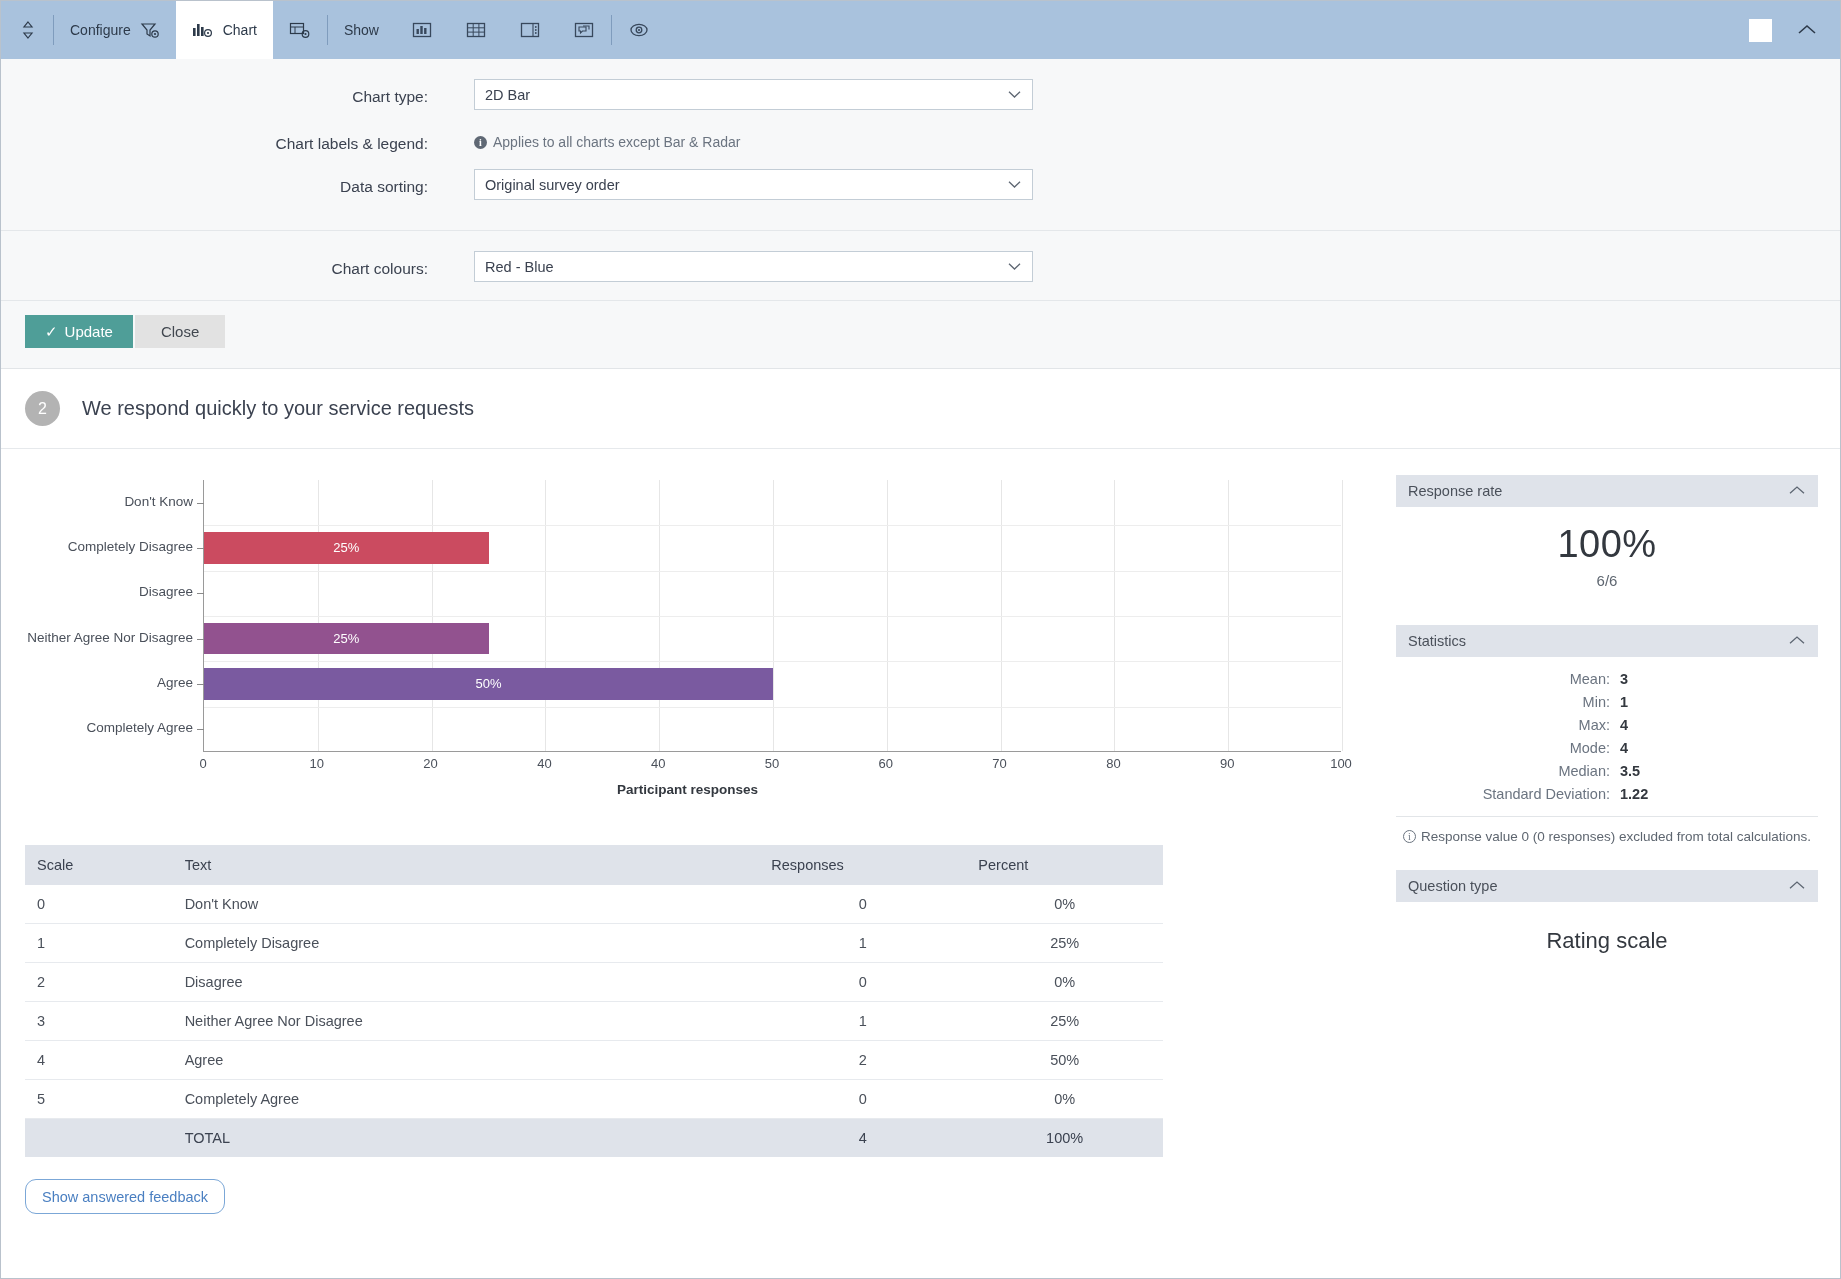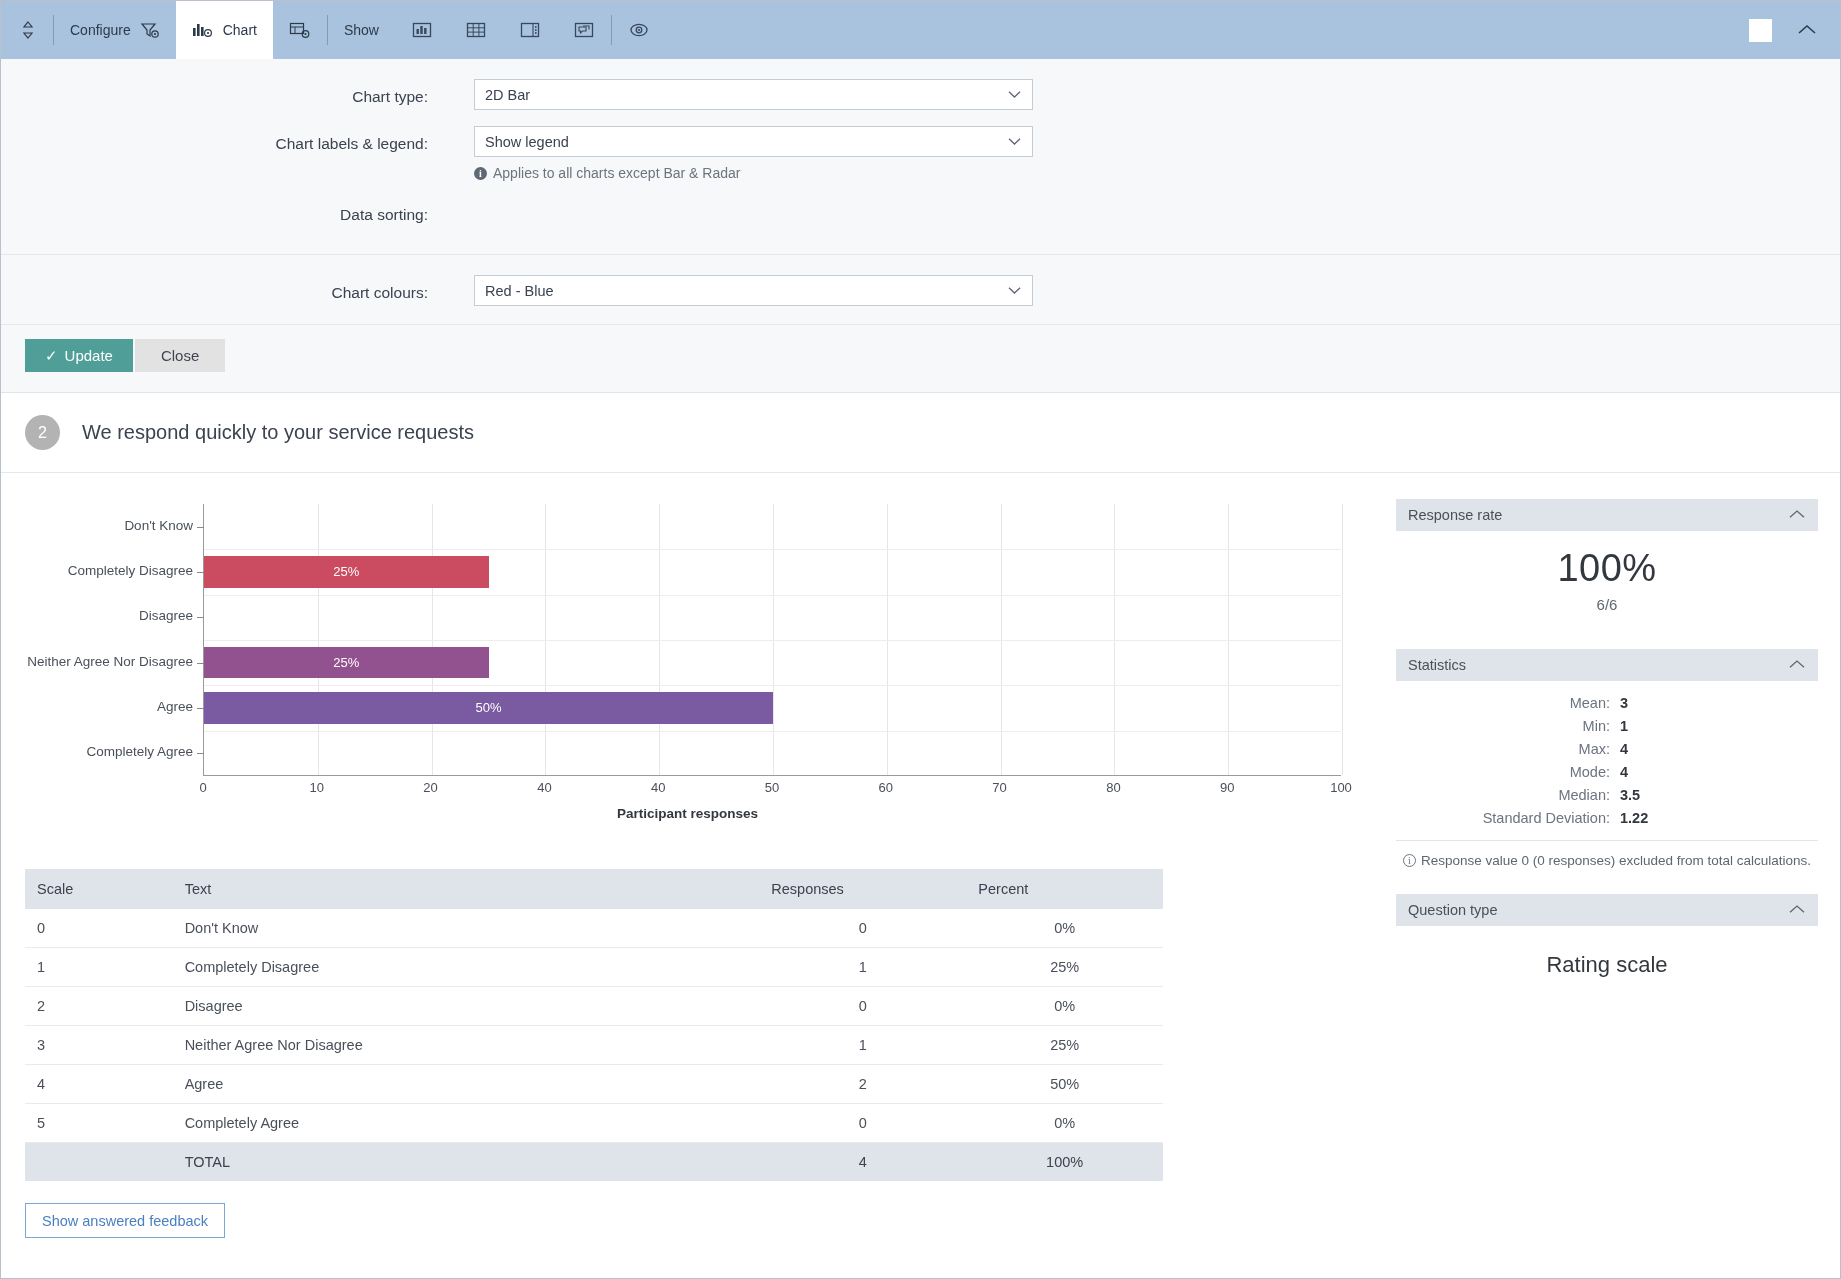--- a/index.html
+++ b/index.html
@@ -304,21 +304,21 @@
 
   .btn-feedback {
     margin: 22px 0 0 24px;
     border: 1px solid #7ba7d7;
     background: #ffffff;
     color: #4a7fc1;
     height: 35px;
     padding: 0 16px;
     font-size: 14.5px;
     font-family: "Liberation Sans", sans-serif;
-    border-radius: 0;
+    border-radius: 11px;
     cursor: pointer;
   }
 
   
   .panel { margin-bottom: 0; }
   .panel-head {
     background: #dfe3ea;
     height: 32px;
     display: flex;
     align-items: center;
@@ -530,37 +530,39 @@
                   <path d="M1 1.8 L6.5 7 L12 1.8" fill="none" stroke="#5d6672" stroke-width="1.3"></path>
                 </svg>
             </span>
           </div>
         </div>
       </div>
 
       <div class="cfg-row">
         <div class="cfg-label">Chart labels &amp; legend:</div>
         <div class="cfg-control">
+          <div class="cfg-hint">
+            <span class="info-dot">i</span>
+            <span>Applies to all charts except Bar &amp; Radar</span>
+          </div>
+        </div>
+      </div>
+
+      <div class="cfg-row">
+        <div class="cfg-label">Data sorting:</div>
+        <div class="cfg-control">
           <div class="select">
-            <span>Show legend</span>
+            <span>Original survey order</span>
             <span class="chev">
               <svg width="13" height="9" viewBox="0 0 13 9">
                   <path d="M1 1.8 L6.5 7 L12 1.8" fill="none" stroke="#5d6672" stroke-width="1.3"></path>
                 </svg>
             </span>
           </div>
-          <div class="cfg-hint">
-            <span class="info-dot">i</span>
-            <span>Applies to all charts except Bar &amp; Radar</span>
-          </div>
-        </div>
-      </div>
-
-      <div class="cfg-row">
-        <div class="cfg-label">Data sorting:</div>
+        </div>
       </div>
     </div>
 
     <div class="cfg-divider"></div>
 
     <div class="cfg-section">
       <div class="cfg-row" style="margin-bottom:4px;">
         <div class="cfg-label">Chart colours:</div>
         <div class="cfg-control">
           <div class="select">

